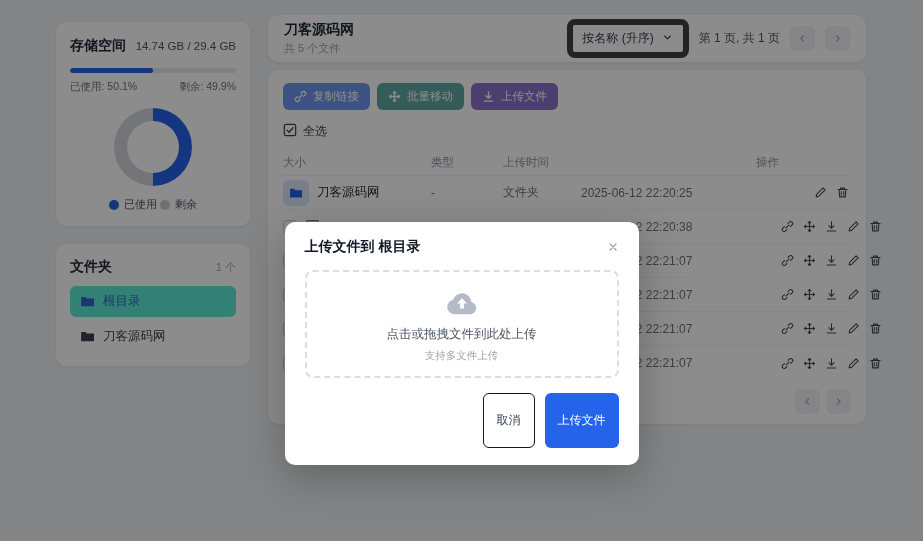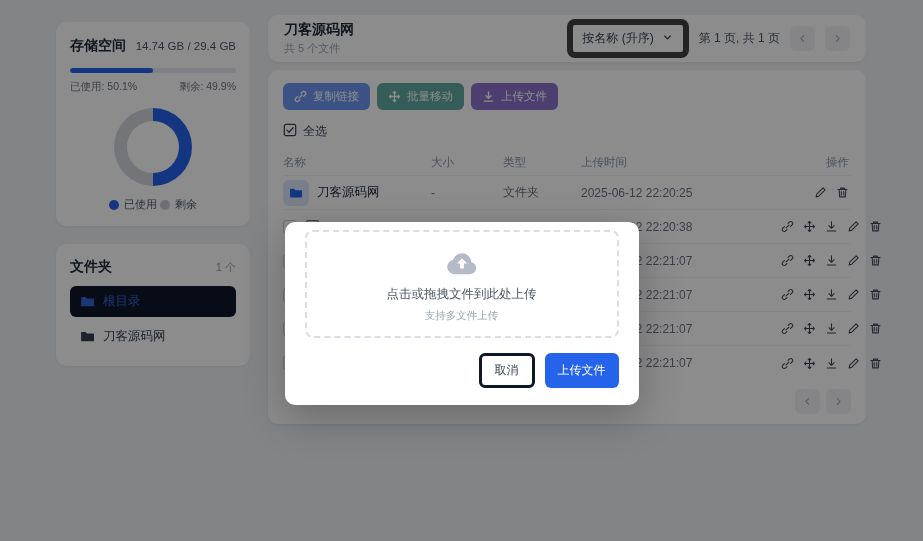--- a/index.html
+++ b/index.html
@@ -36,21 +36,21 @@
 
   
   .folders-card { margin-top:18px; padding:14px; }
   .folders-card .card-head .head-right { font-size:11px; color:#9aa3b2; }
   .folder-list { margin-top:10px; }
   .folder-item {
     display:flex; align-items:center; gap:8px;
     padding:7px 10px; border-radius:6px; font-size:12.5px;
     color:#374151; cursor:pointer; margin-top:4px;
   }
-  .folder-item.selected { background:#0f172a; color:#2f66d0; }
+  .folder-item.selected { background:#5eead4; color:#2f66d0; }
 
   
   .header-card { height:47px; padding:0 16px; display:flex; justify-content:space-between; align-items:center; }
   .hc-title { font-size:14px; font-weight:700; color:#1f2937; }
   .hc-sub { font-size:11px; color:#9aa3b2; margin-top:2px; }
   .hc-right { display:flex; align-items:center; gap:10px; }
   .sort-select {
     display:flex; align-items:center; gap:7px;
     border:6px solid #404040; border-radius:8px;
     padding:5px 9px; font-size:12px; color:#374151; background:#fff; cursor:pointer;
@@ -102,22 +102,22 @@
   .modal-close { border:none; background:none; color:#9aa3af; cursor:pointer; display:flex; }
   .dropzone {
     margin:8px 20px 0; border:2px dashed #d9dde4; border-radius:8px;
     text-align:center; padding:15px 0 13px; cursor:pointer;
   }
   .dz-cloud { color:#b4bbc6; }
   .dz-main { font-size:12.5px; color:#4b5563; margin-top:7px; }
   .dz-sub { font-size:10.5px; color:#9aa3af; margin-top:6px; }
   .modal-foot { display:flex; justify-content:flex-end; gap:10px; padding:15px 20px 17px; }
   .btn-cancel {
-    background:#fff; border:3px solid #0f172a; border-radius:6px;
-    padding:6px 13px; font-size:12px; color:#374151; cursor:pointer; font-family:inherit;
+    background:#fff; border:1px solid #0f172a; border-radius:6px;
+    padding:18px 13px; font-size:12px; color:#374151; cursor:pointer; font-family:inherit;
   }
   .btn-primary {
     border:none; border-radius:6px; padding:6px 13px;
     font-size:12px; color:#fff; cursor:pointer; font-family:inherit;
   }
 </style>
 </head>
 <body>
 
 <div class="page">
@@ -226,21 +226,20 @@
    </button>
         </div>
       <div class="select-all">
         <span id="select-all-box"><svg width="14" height="14" viewBox="0 0 16 16" fill="none" stroke="currentColor" stroke-width="1.4" stroke-linecap="round" stroke-linejoin="round">
               <rect x="1.5" y="1.5" width="13" height="13" rx="2"></rect>
               <path d="M4.5 8.2l2.4 2.4 4.6-5.2"></path>
             </svg></span>
         <span>全选</span>
       </div>
       <div class="thead" id="thead">
-          <span class="col-name">名称</span>
           <span class="col-size">大小</span>
           <span class="col-type">类型</span>
           <span class="col-time">上传时间</span>
           <span class="col-actions">操作</span>
         </div>
       <div id="tbody">
           <div class="trow">
     <span class="name-cell">
               <span class="fbadge">
                 <svg width="14" height="14" viewBox="0 0 16 16" fill="none" stroke="currentColor" stroke-width="1.5" stroke-linecap="round" stroke-linejoin="round">
@@ -494,20 +493,28 @@
           </button>
       </div>
     </section>
 
   </main>
 </div>
 
 <div class="overlay"></div>
 
 <div class="modal">
+  <div class="modal-head">
+    <span class="modal-title">上传文件到 根目录</span>
+    <button class="modal-close" id="modal-close">
+        <svg width="12" height="12" viewBox="0 0 16 16" fill="none" stroke="currentColor" stroke-width="1.7" stroke-linecap="round" stroke-linejoin="round">
+          <path d="M4 4l8 8M12 4L4 12"></path>
+        </svg>
+      </button>
+  </div>
   <div class="dropzone">
     <span class="dz-cloud" id="dz-cloud"><svg width="36" height="28.080000000000002" viewBox="0 0 24 19">
      <path fill="currentColor" d="M6.6 18.4h10.6a4.2 4.2 0 001.1-8.3A6.3 6.3 0 006 8.7a4.9 4.9 0 00.6 9.7z"></path>
      <path fill="#fff" d="M12 7.6l3.4 3.5h-2.1v3.4h-2.6v-3.4H8.6z"></path>
    </svg></span>
     <div class="dz-main">点击或拖拽文件到此处上传</div>
     <div class="dz-sub">支持多文件上传</div>
   </div>
   <div class="modal-foot">
     <button class="btn-cancel">取消</button>

